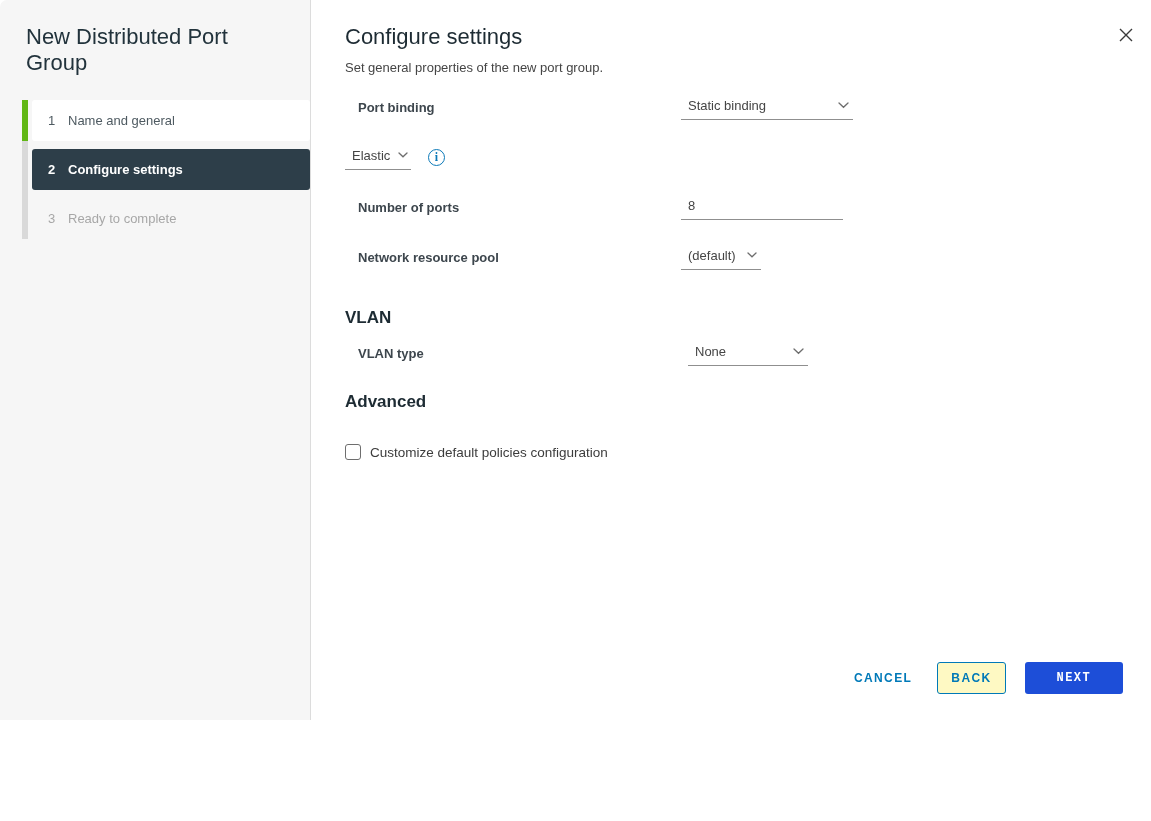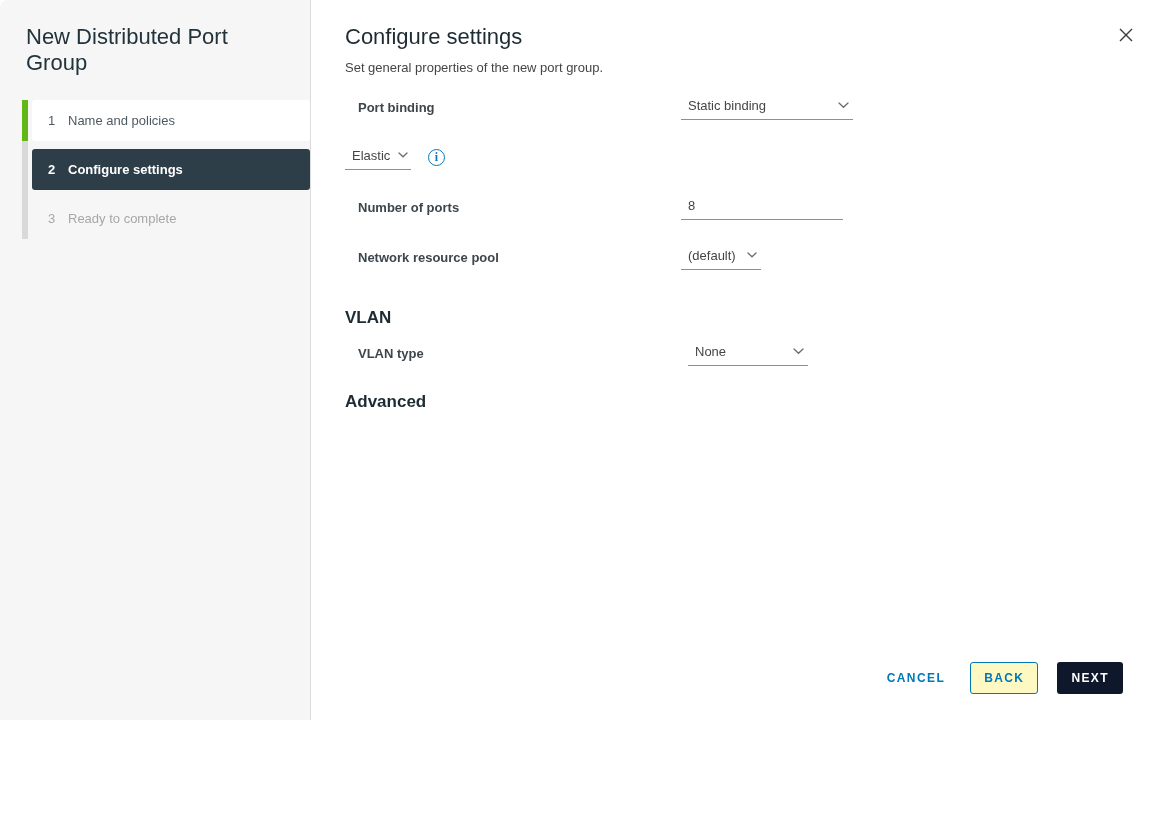--- a/index.html
+++ b/index.html
@@ -103,35 +103,35 @@
     display: flex; align-items: center;
   }
   .btn {
     height: 32px; display: inline-flex; align-items: center; justify-content: center;
     font-family: "Liberation Sans", sans-serif;
     font-size: 12px; font-weight: bold; letter-spacing: 1.4px;
     border-radius: 3px; cursor: pointer; background: none; border: none; text-align: center;
   }
   .btn-link    { color: #0079b8; padding: 0 2px; margin-right: 23px; }
   .btn-outline { color: #0079b8; border: 1px solid #0079b8; background: #fef9c3; padding: 0 13px; margin-right: 19px; }
-  .btn-primary { color: #ffffff; background: #0f172a; padding: 0 14px; }
+  .btn-primary { color: #ffffff; background: #1d4ed8; padding: 0 32px; font-family: Liberation Mono, monospace; }
 </style>
 </head>
 <body>
 
 <div class="dialog">
 
   <div class="sidebar">
     <div class="sidebar-title">New Distributed Port Group</div>
     <div class="steps">
       <div class="rail"></div>
       <div class="rail-progress"></div>
       <div class="step step-completed">
         <span class="num">1</span>
-        <span>Name and policies</span>
+        <span>Name and general</span>
       </div>
       <div class="step step-current">
         <span class="num">2</span>
         <span>Configure settings</span>
       </div>
       <div class="step step-upcoming">
         <span class="num">3</span>
         <span>Ready to complete</span>
       </div>
     </div>
@@ -200,20 +200,24 @@
           <span>None</span>
           <span class="chev">
             <svg width="11" height="7" viewBox="0 0 11 7">
                 <path d="M1 1 L5.5 5.3 L10 1" stroke="#6e6e6e" stroke-width="1.3" fill="none" stroke-linecap="round"></path>
               </svg>
           </span>
         </div>
       </div>
 
       <div class="section-h advanced">Advanced</div>
+      <div class="cbx-row">
+        <span class="cbx"></span>
+        <span class="cbx-lbl">Customize default policies configuration</span>
+      </div>
 
     </div>
 
     <div class="footer">
       <button class="btn btn-link">CANCEL</button>
       <button class="btn btn-outline">BACK</button>
       <button class="btn btn-primary">NEXT</button>
     </div>
 
   </div>

